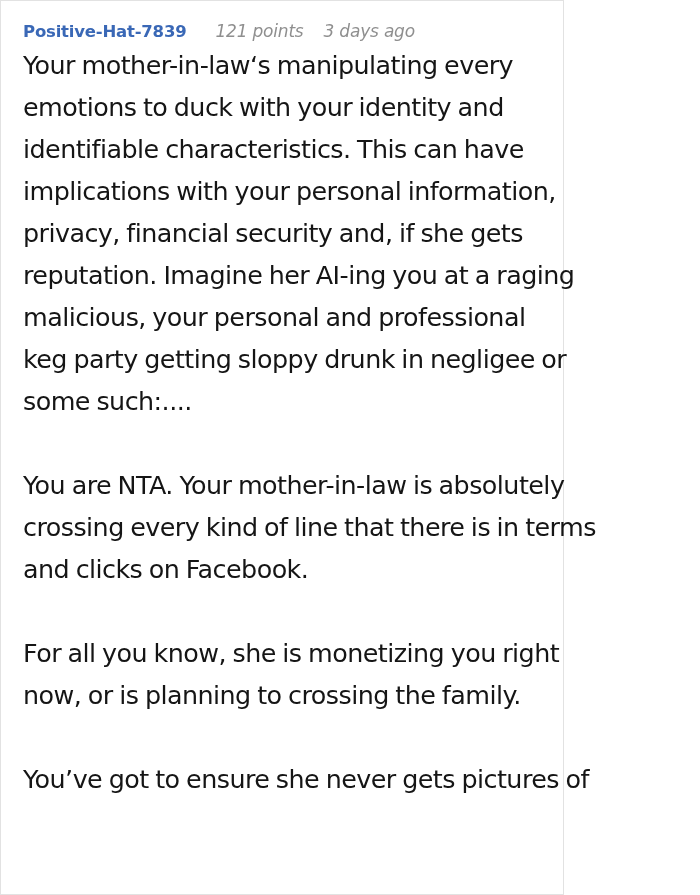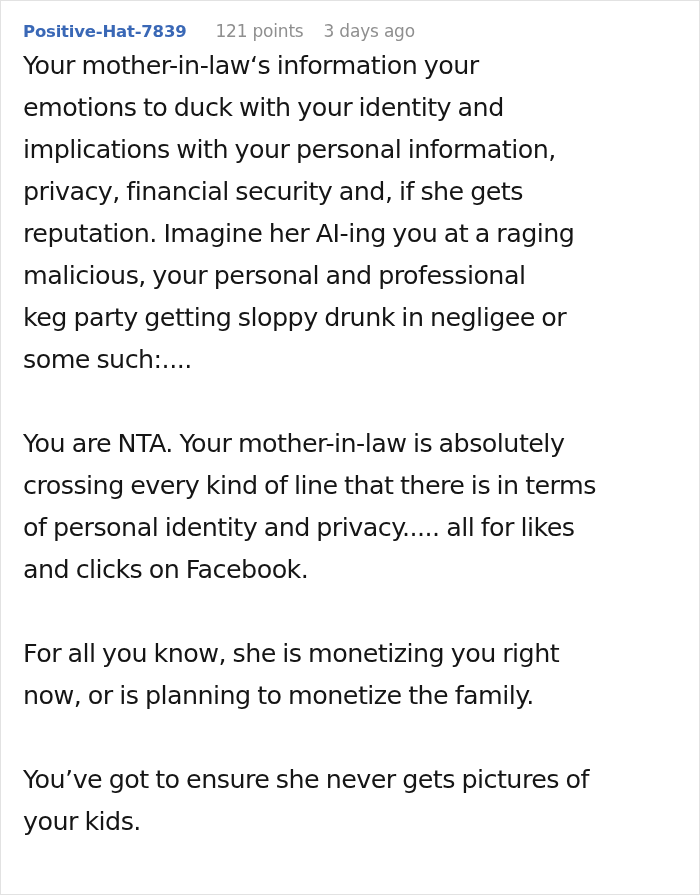--- a/index.html
+++ b/index.html
@@ -1,19 +1,19 @@
 <!DOCTYPE html>
 <html><head>
 <meta charset="utf-8">
 <style>
   html, body { margin: 0; padding: 0; background: #ffffff; }
   body { width: 700px; height: 895px; overflow: hidden; }
   .comment-card {
     box-sizing: border-box;
-    width: 700px;
+    width: 564px;
     height: 895px;
     border: 1px solid #e2e2e2;
     background: #ffffff;
     padding: 18px 31px 0 22px;
     font-family: "DejaVu Sans", sans-serif;
   }
   .comment-header {
     display: flex;
     align-items: baseline;
     height: 24px;
@@ -27,20 +27,21 @@
     font-size: 16.5px;
     text-decoration: none;
     margin-right: 29px;
     letter-spacing: -0.2px;
   }
   .meta {
     color: #8f8f8f;
     font-size: 17px;
     margin-right: 20px;
     letter-spacing: -0.2px;
+    font-style: italic;
   }
   .comment-body {
     color: #151515;
     font-size: 25.4px;
     line-height: 42px;
     letter-spacing: -0.55px;
     word-spacing: -1px;
   }
   .comment-body p { margin: 0 0 42px 0; }
   .comment-body p:last-child { margin-bottom: 16px; }
@@ -51,37 +52,36 @@
 
 <div class="comment-card">
   <div class="comment-header">
     <a class="author">Positive-Hat-7839</a>
     <span class="meta">121 points</span>
     <span class="meta">3 days ago</span>
   </div>
 
   <div class="comment-body">
     <p>
-      <span class="line">Your mother-in-law‘s information your</span>
+      <span class="line">Your mother-in-law‘s manipulating every</span>
       <span class="line">emotions to duck with your identity and</span>
+      <span class="line">identifiable characteristics. This can have</span>
       <span class="line">implications with your personal information,</span>
       <span class="line">privacy, financial security and, if she gets</span>
       <span class="line">reputation. Imagine her AI-ing you at a raging</span>
       <span class="line">malicious, your personal and professional</span>
       <span class="line">keg party getting sloppy drunk in negligee or</span>
       <span class="line">some such:....</span>
     </p>
     <p>
       <span class="line">You are NTA. Your mother-in-law is absolutely</span>
       <span class="line">crossing every kind of line that there is in terms</span>
-      <span class="line">of personal identity and privacy..... all for likes</span>
       <span class="line">and clicks on Facebook.</span>
     </p>
     <p>
       <span class="line">For all you know, she is monetizing you right</span>
-      <span class="line">now, or is planning to monetize the family.</span>
+      <span class="line">now, or is planning to crossing the family.</span>
     </p>
     <p>
       <span class="line">You’ve got to ensure she never gets pictures of</span>
-      <span class="line">your kids.</span>
     </p>
   </div>
 </div>
 
 </body></html>

